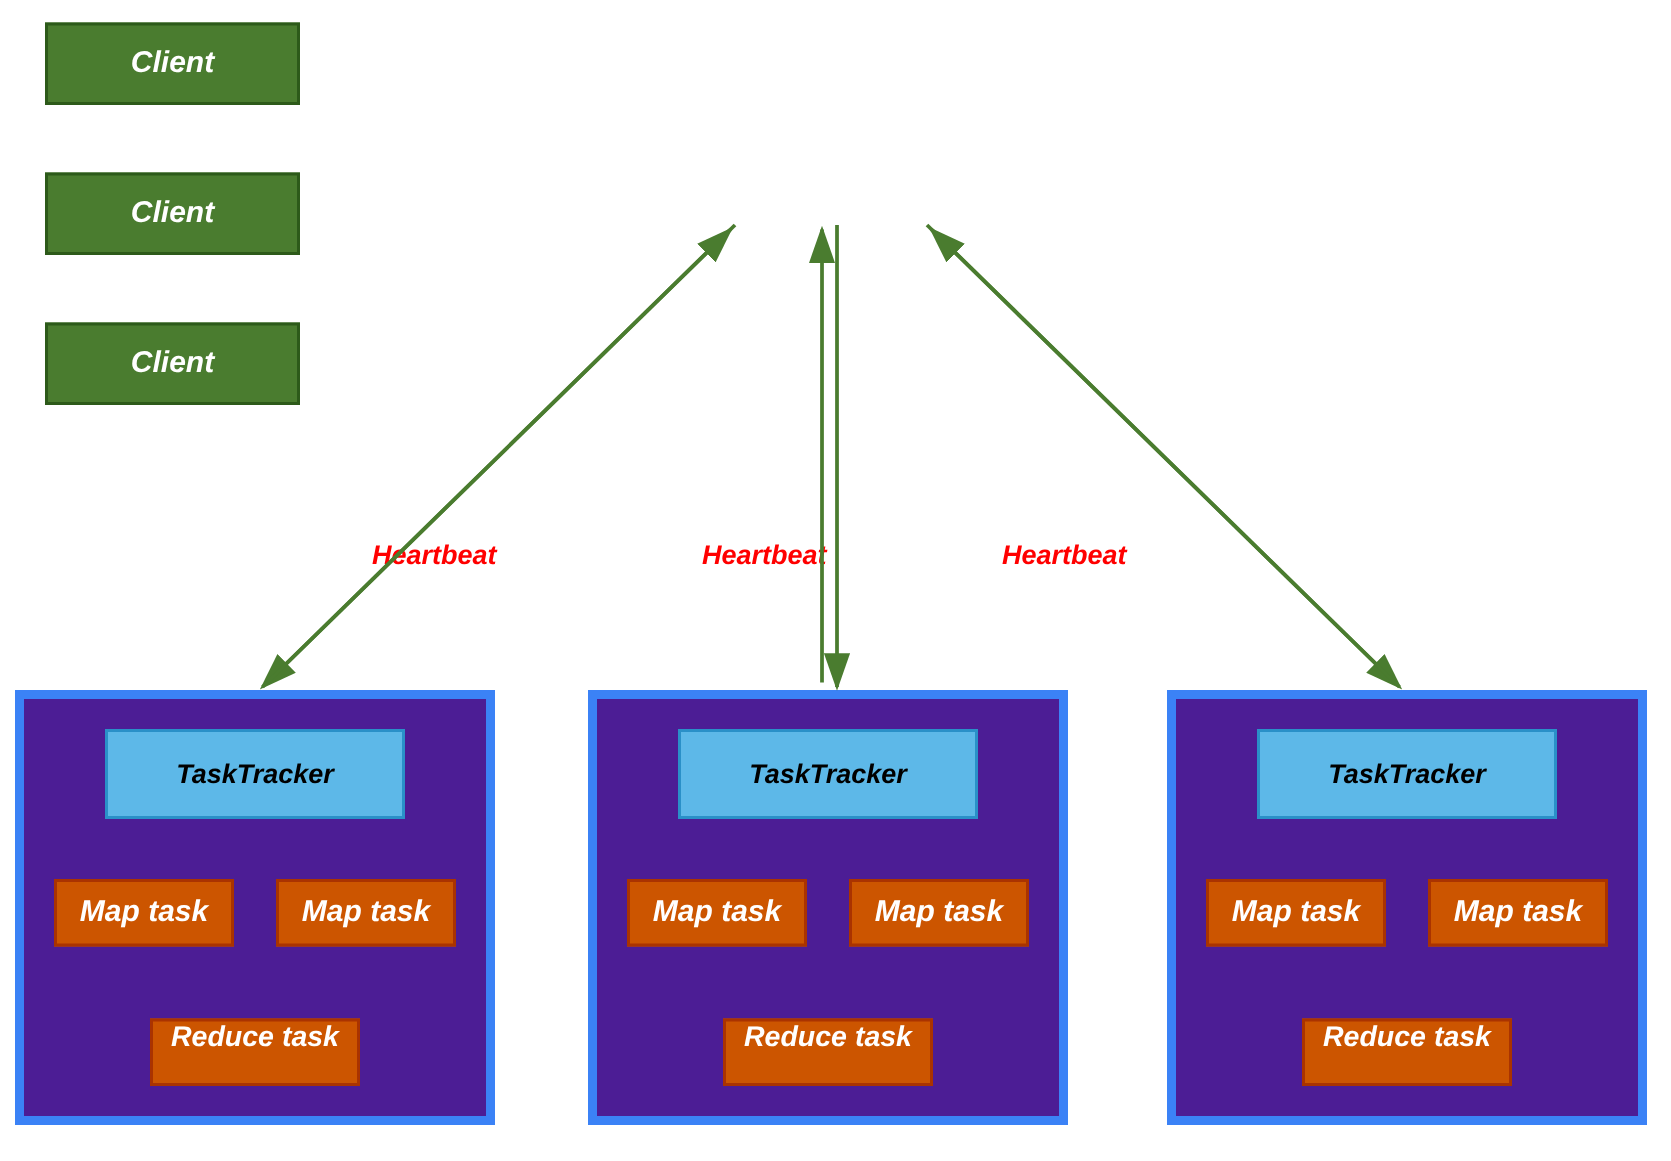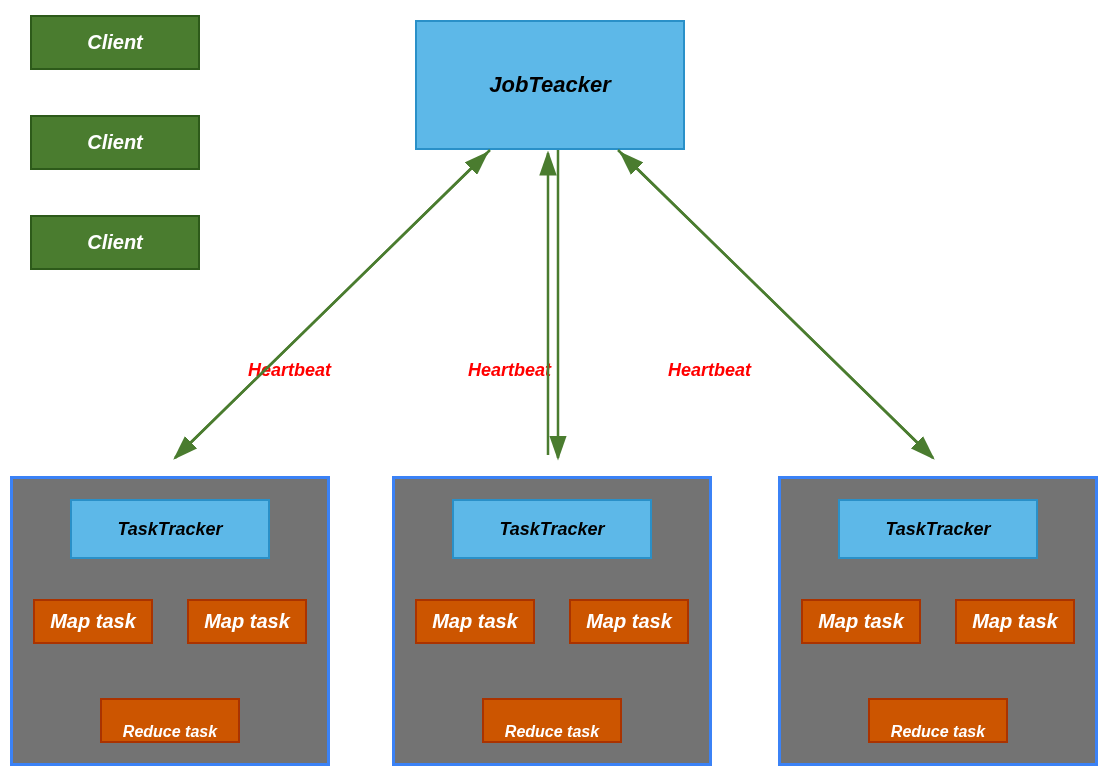--- a/index.html
+++ b/index.html
@@ -48,25 +48,25 @@
       justify-content: center;
       width: 270px;
       height: 130px;
       left: 415px;
       top: 20px;
     }
 
     
     .node-container {
       position: absolute;
-      border: 3px solid #3b82f6;
-      background: #737373;
+      border: 6px solid #3b82f6;
+      background: #4c1d95;
       width: 320px;
       height: 290px;
-      top: 476px;
+      top: 460px;
     }
 
     .node-container.left { left: 10px; }
     .node-container.center { left: 392px; }
     .node-container.right { left: 778px; }
 
     
     .tasktracker-box {
       position: absolute;
       background: #5db8e8;
@@ -106,23 +106,23 @@
     .map-task.right-map { right: 20px; }
 
     
     .reduce-task {
       position: absolute;
       background: #cc5500;
       border: 2px solid #aa3300;
       color: #fff;
       font-style: italic;
       font-weight: bold;
-      font-size: 16px;
-      display: flex;
-      align-items: flex-end;
+      font-size: 19px;
+      display: flex;
+      align-items: flex-start;
       justify-content: center;
       width: 140px;
       height: 45px;
       bottom: 20px;
       left: 50%;
       transform: translateX(-50%);
     }
 
     
     .heartbeat-label {
@@ -151,23 +151,20 @@
   <div class="client-box" style="top: 15px; left: 30px;">
     <span>Client</span>
   </div>
   <div class="client-box" style="top: 115px; left: 30px;">
     <span>Client</span>
   </div>
   <div class="client-box" style="top: 215px; left: 30px;">
     <span>Client</span>
   </div>
 
-  <div class="jobtracker-box">
-    <span>JobTeacker</span>
-  </div>
 
   <div class="heartbeat-label" style="left: 248px; top: 360px;">
     <span>Heartbeat</span>
   </div>
   <div class="heartbeat-label" style="left: 468px; top: 360px;">
     <span>Heartbeat</span>
   </div>
   <div class="heartbeat-label" style="left: 668px; top: 360px;">
     <span>Heartbeat</span>
   </div>

